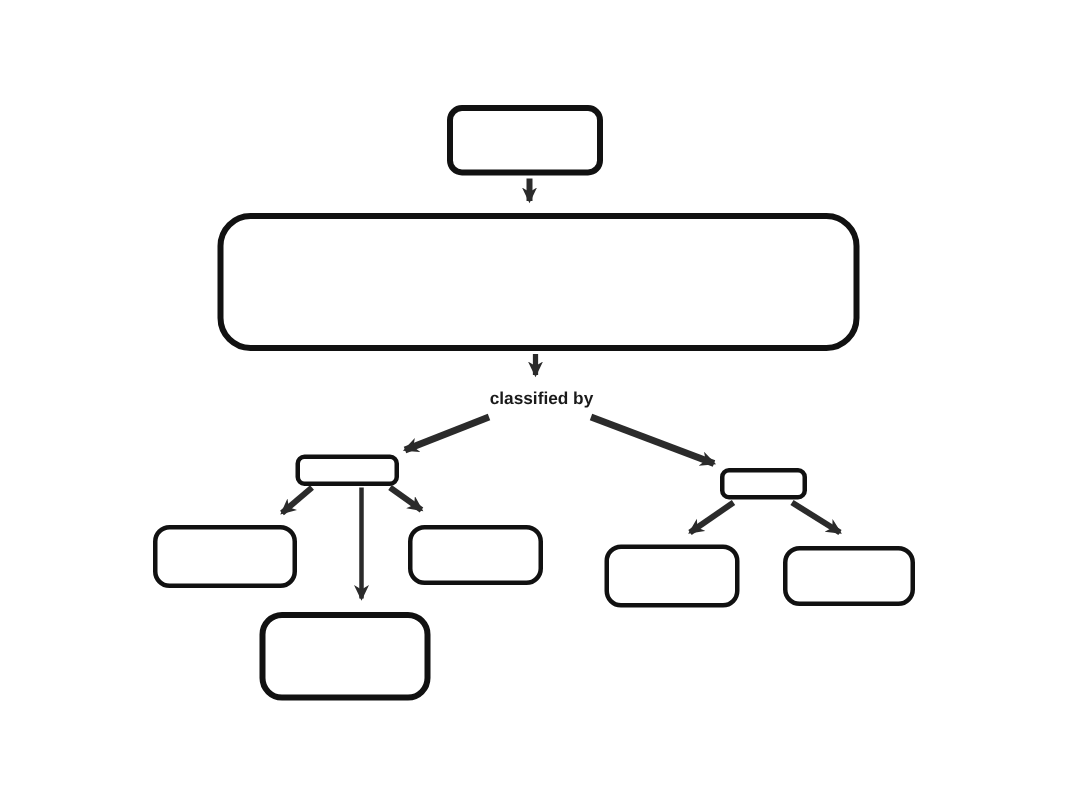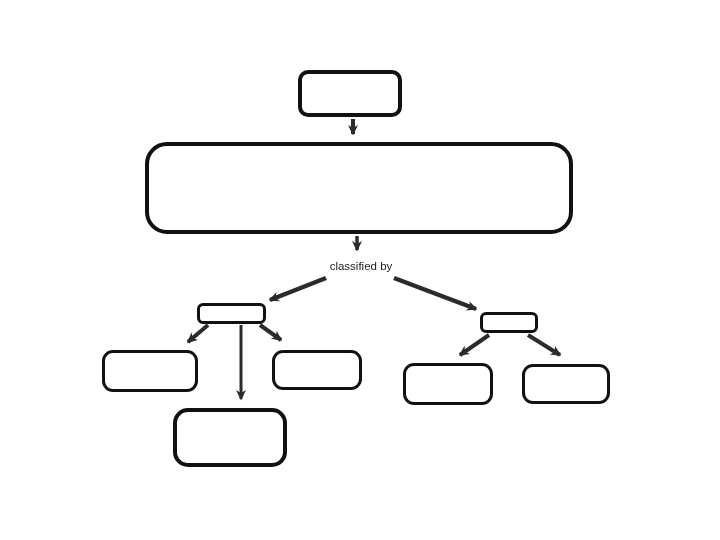--- a/index.html
+++ b/index.html
@@ -62,20 +62,21 @@
   .edge-label {
     position: absolute;
     left: 320px;
     top: 259px;
     width: 82px;
     text-align: center;
     font-size: 11.5px;
     line-height: 15px;
     color: var(--label_text, #1a1a1a);
     white-space: nowrap;
+    font-weight: bold;
   }
 </style>
 </head>
 <body>
 
 <div class="canvas">
 
   <svg class="connectors" viewBox="0 0 720 540" xmlns="http://www.w3.org/2000/svg">
     <defs>
       <marker id="ah" markerUnits="userSpaceOnUse" markerWidth="16" markerHeight="16" refX="9" refY="5" orient="auto">

